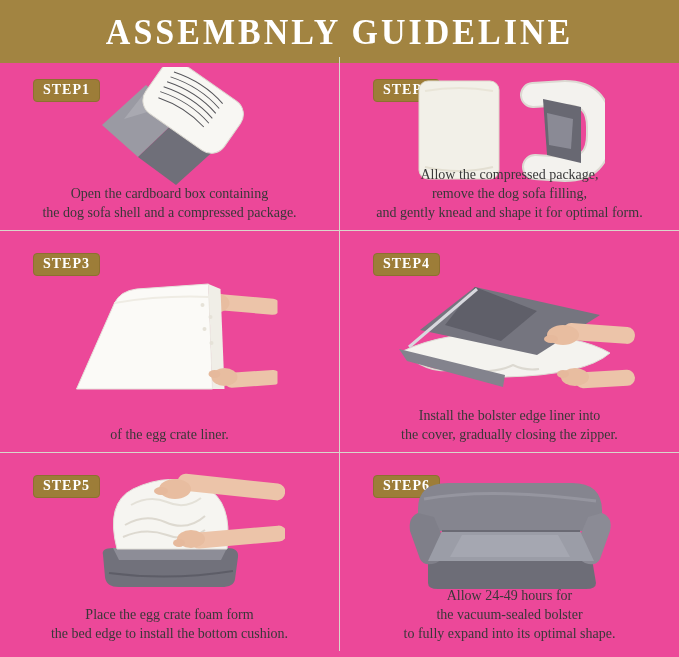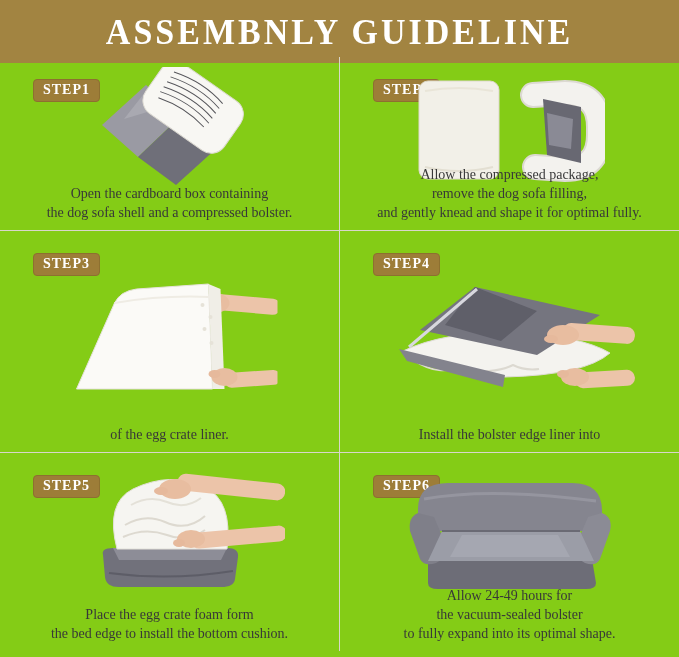--- a/index.html
+++ b/index.html
@@ -1,18 +1,18 @@
 <!DOCTYPE html>
 <html><head>
 <meta charset="utf-8">
 <style>
   * { margin:0; padding:0; box-sizing:border-box; }
   body { background:#ffffff; font-family:"Liberation Serif", serif; }
   .page {
-    position:relative; width:679px; height:657px; background:#84cc16;
+    position:relative; width:679px; height:657px; background:#ec4899;
     overflow:hidden; margin:0 auto;padding-left:45px;
   }
   .header {
     position:absolute; top:0; left:0; width:679px; height:63px;
     background:#a28441; display:flex; align-items:center; justify-content:center;
   }
   .header-title {
     color:#ffffff; font-size:34px; font-weight:bold; letter-spacing:3px;
     font-family:"Liberation Serif", serif; transform:scaleY(1.05);
   }
@@ -68,21 +68,21 @@
             <path d="M62 28 q30 -9 58 -2" fill="none" stroke="#55555a" stroke-width="1"></path>
             <path d="M62 34 q30 -9 58 -2" fill="none" stroke="#55555a" stroke-width="1"></path>
             <path d="M62 40 q30 -9 58 -2" fill="none" stroke="#55555a" stroke-width="1"></path>
             <path d="M62 46 q30 -9 58 -2" fill="none" stroke="#55555a" stroke-width="1"></path>
             <path d="M64 52 q28 -8 54 -2" fill="none" stroke="#55555a" stroke-width="1"></path>
           </g>
         </svg>
       </div>
       <div class="caption">
         <div>Open the cardboard box containing</div>
-        <div>the dog sofa shell and a compressed bolster.</div>
+        <div>the dog sofa shell and a compressed package.</div>
       </div>
     </section>
 
     <section class="cell r1 c2">
       <span class="badge">STEP2</span>
       <div class="figure fig-s2">
         <svg width="190" height="112" viewBox="0 0 190 112">
           <g>
             <rect x="4" y="6" width="80" height="98" rx="9" fill="#f2f0e8" stroke="#ded9cb"></rect>
             <path d="M10 92 q34 8 68 0" fill="none" stroke="#e3dfd2" stroke-width="2"></path>
@@ -92,21 +92,21 @@
             <path d="M118 20 L150 18 Q184 18 184 52 L184 60 Q184 94 150 94 L120 92" fill="none" stroke="#dcd9d2" stroke-width="26" stroke-linecap="round"></path>
             <path d="M118 20 L150 18 Q184 18 184 52 L184 60 Q184 94 150 94 L120 92" fill="none" stroke="#f3f2ee" stroke-width="22" stroke-linecap="round"></path>
             <polygon points="128,24 166,32 166,88 132,80" fill="#686872"></polygon>
             <polygon points="132,38 158,44 156,74 134,70" fill="#8a8a95"></polygon>
           </g>
         </svg>
       </div>
       <div class="caption">
         <div>Allow the compressed package,</div>
         <div>remove the dog sofa filling,</div>
-        <div>and gently knead and shape it for optimal fully.</div>
+        <div>and gently knead and shape it for optimal form.</div>
       </div>
     </section>
 
     <section class="cell r2 c1">
       <span class="badge">STEP3</span>
       <div class="figure fig-s3">
         <svg width="215" height="120" viewBox="0 0 215 120">
           <g>
             <g transform="rotate(5 190 30)">
               <rect x="150" y="20" width="68" height="16" rx="8" fill="#ecc4a9"></rect>
@@ -161,20 +161,21 @@
             <g transform="rotate(-3 220 104)">
               <rect x="190" y="96" width="60" height="16" rx="8" fill="#ecc4a9"></rect>
             </g>
             <ellipse cx="190" cy="102" rx="14" ry="9" fill="#e8bda0"></ellipse>
             <ellipse cx="178" cy="99" rx="6" ry="4" fill="#e6b99c"></ellipse>
           </g>
         </svg>
       </div>
       <div class="caption">
         <div>Install the bolster edge liner into</div>
+        <div>the cover, gradually closing the zipper.</div>
       </div>
     </section>
 
     <section class="cell r3 c1">
       <span class="badge">STEP5</span>
       <div class="figure fig-s5">
         <svg width="230" height="138" viewBox="0 0 230 138">
           <g>
             <path d="M48 92 Q46 85 58 85 L172 85 Q184 85 183 94 L180 116 Q179 124 166 124 L64 124 Q51 124 50 114 Z" fill="#71717b"></path>
             <polygon points="58,85 172,85 166,97 64,97" fill="#8d8d97"></polygon>

